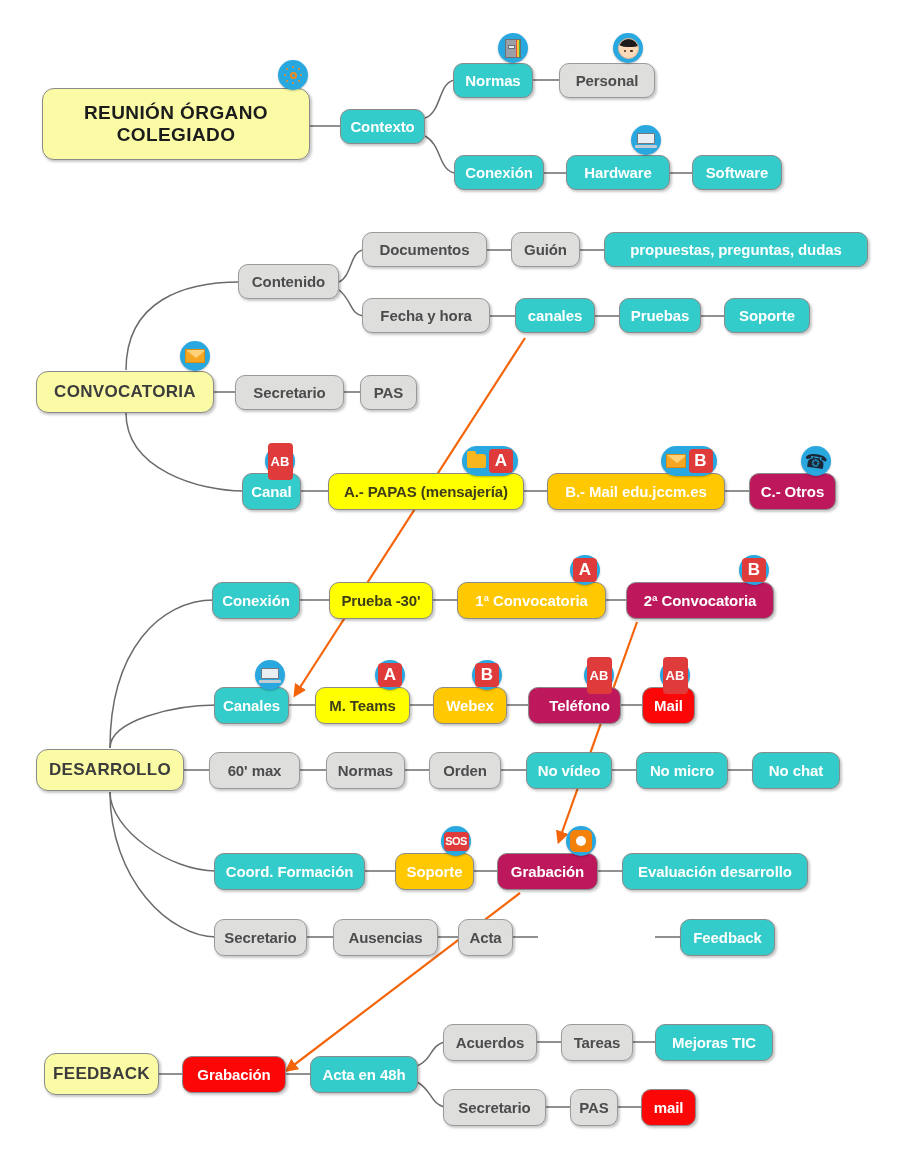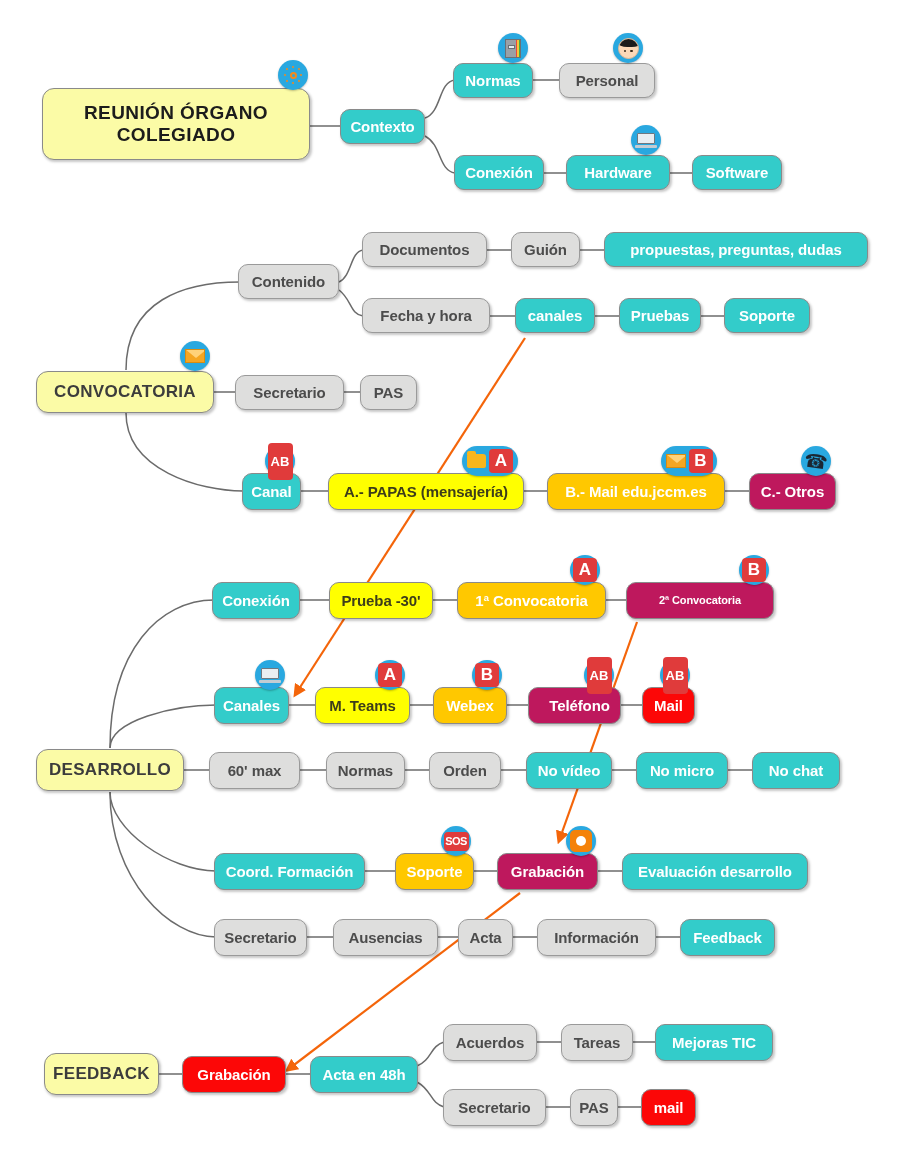--- a/index.html
+++ b/index.html
@@ -249,21 +249,21 @@
   </div>
 
   <div class="node n-root root-label" style="left:36px;top:749px;width:148px;height:42px;">DESARROLLO</div>
 
   <div class="node n-teal" style="left:212px;top:582px;width:88px;height:37px;font-size:15px;">Conexión</div>
   <div class="node n-yellow" style="left:329px;top:582px;width:104px;height:37px;font-size:15px;">Prueba -30'</div>
   <div class="node n-amber" style="left:457px;top:582px;width:149px;height:37px;font-size:15px;">1ª Convocatoria</div>
   <div class="badge" style="left:570px;top:555px;">
     <span class="badge-letter">A</span>
   </div>
-  <div class="node n-orange" style="left:626px;top:582px;width:148px;height:37px;font-size:11px;">2ª Convocatoria</div>
+  <div class="node n-orange" style="left:626px;top:582px;width:148px;height:37px;font-size:15px;">2ª Convocatoria</div>
   <div class="badge" style="left:739px;top:555px;">
     <span class="badge-letter">B</span>
   </div>
 
   <div class="node n-teal" style="left:214px;top:687px;width:75px;height:37px;font-size:15px;">Canales</div>
   <div class="badge" style="left:255px;top:660px;">
     <span class="ic-laptop">
         <i></i>
         <b></b>
       </span>
@@ -305,21 +305,20 @@
   <div class="badge" style="left:566px;top:826px;">
     <span class="badge-rec">
         <i></i>
       </span>
   </div>
   <div class="node n-teal" style="left:622px;top:853px;width:186px;height:37px;font-size:15px;">Evaluación desarrollo</div>
 
   <div class="node n-grey" style="left:214px;top:919px;width:93px;height:37px;font-size:15px;">Secretario</div>
   <div class="node n-grey" style="left:333px;top:919px;width:105px;height:37px;font-size:15px;">Ausencias</div>
   <div class="node n-grey" style="left:458px;top:919px;width:55px;height:37px;font-size:15px;">Acta</div>
-  <div class="node n-grey" style="left:537px;top:919px;width:119px;height:37px;font-size:15px;">Información</div>
   <div class="node n-teal" style="left:680px;top:919px;width:95px;height:37px;font-size:15px;">Feedback</div>
 
   <div class="node n-root root-label" style="left:44px;top:1053px;width:115px;height:42px;">FEEDBACK</div>
 
   <div class="node n-red" style="left:182px;top:1056px;width:104px;height:37px;font-size:15px;">Grabación</div>
   <div class="node n-teal" style="left:310px;top:1056px;width:108px;height:37px;font-size:15px;">Acta en 48h</div>
 
   <div class="node n-grey" style="left:443px;top:1024px;width:94px;height:37px;font-size:15px;">Acuerdos</div>
   <div class="node n-grey" style="left:561px;top:1024px;width:72px;height:37px;font-size:15px;">Tareas</div>
   <div class="node n-teal" style="left:655px;top:1024px;width:118px;height:37px;font-size:15px;">Mejoras TIC</div>

